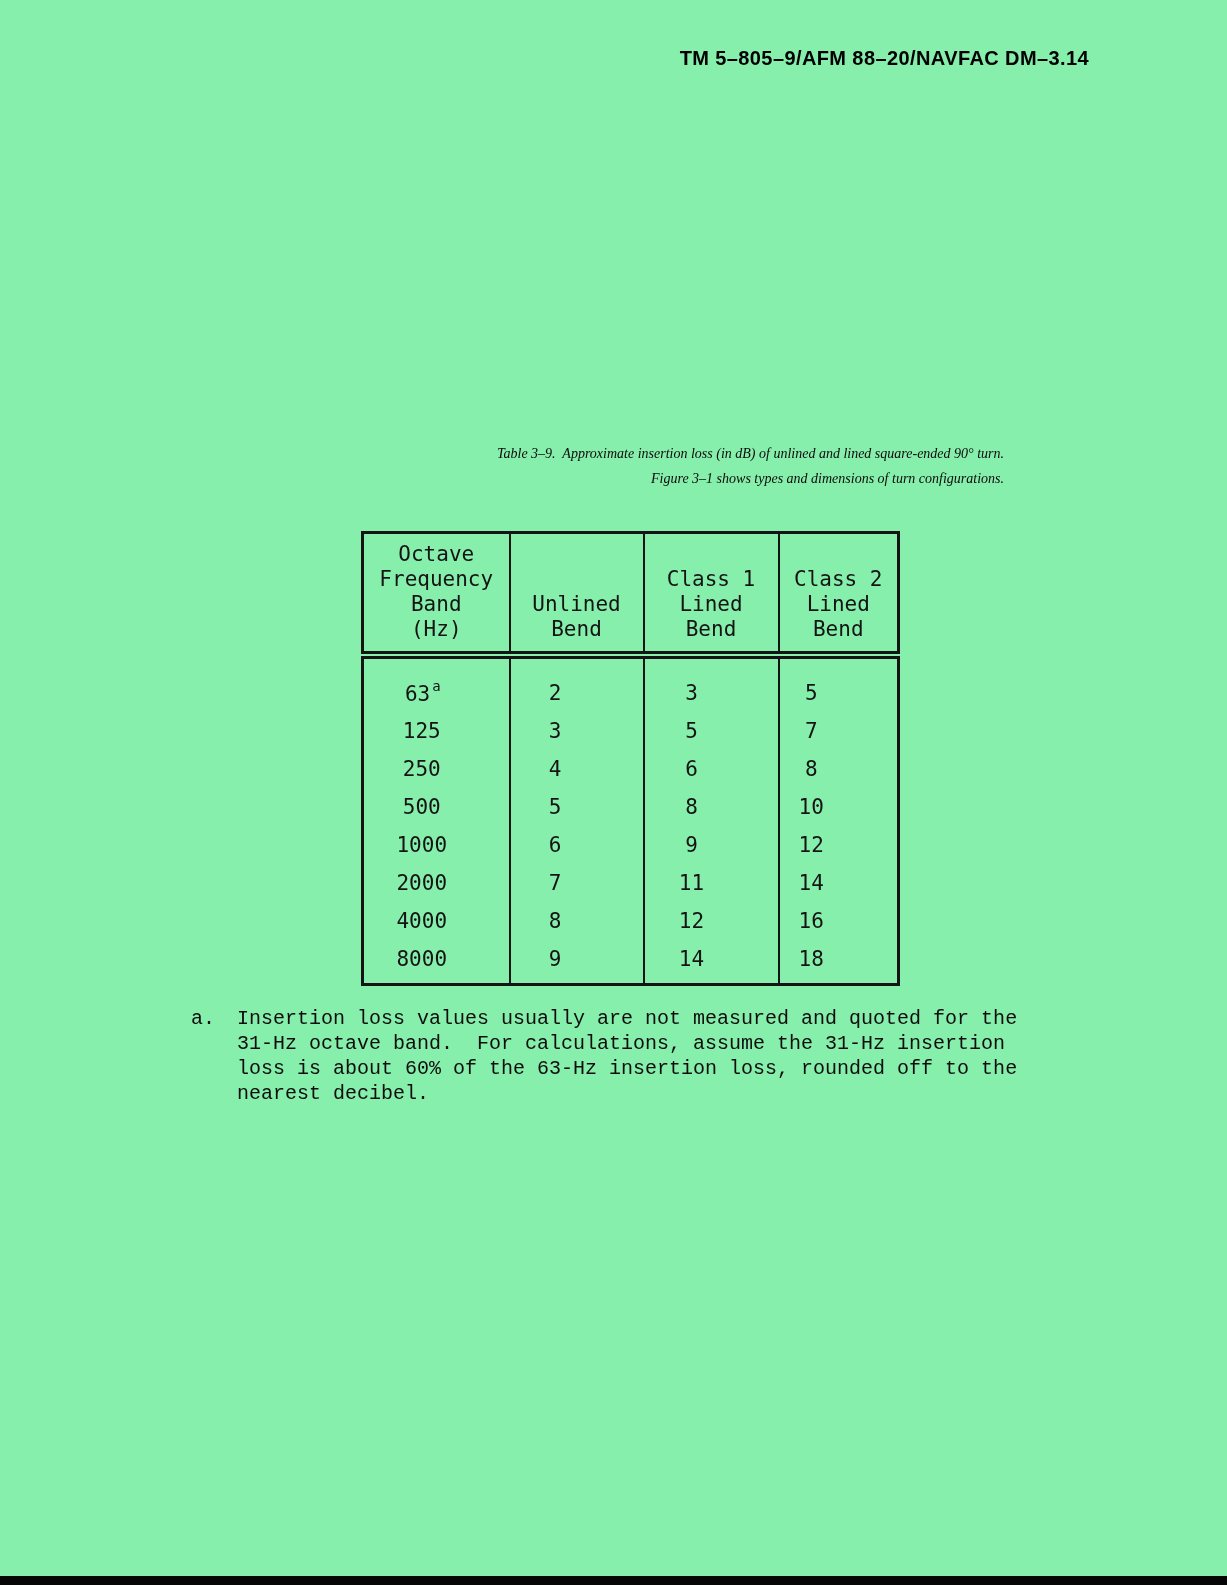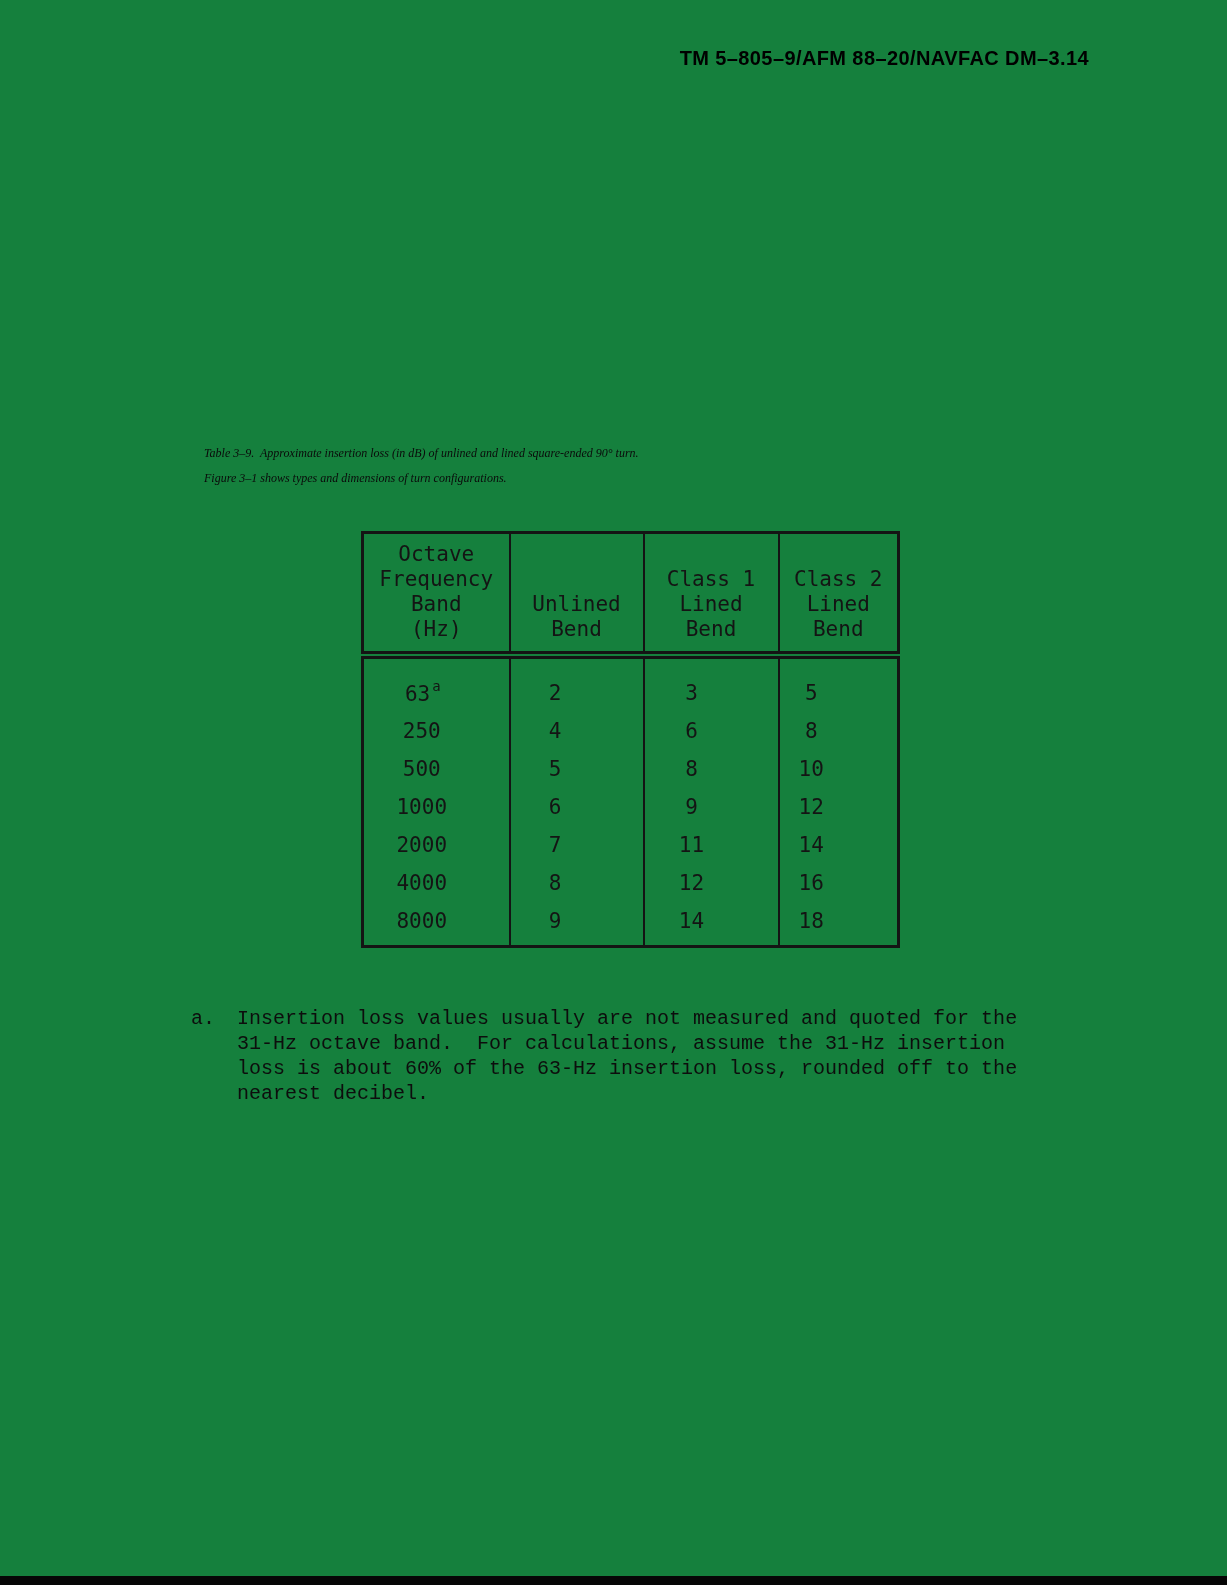--- a/index.html
+++ b/index.html
@@ -1,43 +1,43 @@
 <!DOCTYPE html>
 <html><head>
 <meta charset="utf-8">
 <style>
   html,body{margin:0;padding:0;background:#e8e8e8;}
   .page{
     position:relative;
     width:1227px;height:1585px;
-    background:#15803d;
+    background:#86efac;
     font-family:"DejaVu Sans Mono", monospace;
     color:#0d0d0d;
     overflow:hidden;
     margin:0 auto;
   }
   
   .doc-number{
     position:absolute;
     top:47px; right:138px;
     font-family:"Liberation Sans", sans-serif;
     font-weight:bold;
     font-size:20px;
     letter-spacing:0.4px;
     color:#000;
     white-space:pre;
   }
   
   .caption{
     position:absolute;
     top:441px; left:204px; width:800px;
-    text-align:left;
+    text-align:right;
     font-family:"Liberation Serif", serif;
     font-style:italic;
-    font-size:12px;
+    font-size:14px;
     line-height:25px;
     color:#0a0a0a;
   }
   .caption .cap-line{white-space:pre;}
   
   .il-table-wrap{
     position:absolute;
     top:531px; left:361px;
   }
   table.il-table{
@@ -137,20 +137,26 @@
         </tr>
       </thead>
       <tbody>
         <tr>
           <td class="col-freq"><span>63</span><sup>a</sup></td>
           <td class="col-unlined">2</td>
           <td class="col-class1">3</td>
           <td class="col-class2">5</td>
         </tr>
         <tr>
+          <td class="col-freq">125</td>
+          <td class="col-unlined">3</td>
+          <td class="col-class1">5</td>
+          <td class="col-class2">7</td>
+        </tr>
+        <tr>
           <td class="col-freq">250</td>
           <td class="col-unlined">4</td>
           <td class="col-class1">6</td>
           <td class="col-class2">8</td>
         </tr>
         <tr>
           <td class="col-freq">500</td>
           <td class="col-unlined">5</td>
           <td class="col-class1">8</td>
           <td class="col-class2">10</td>

